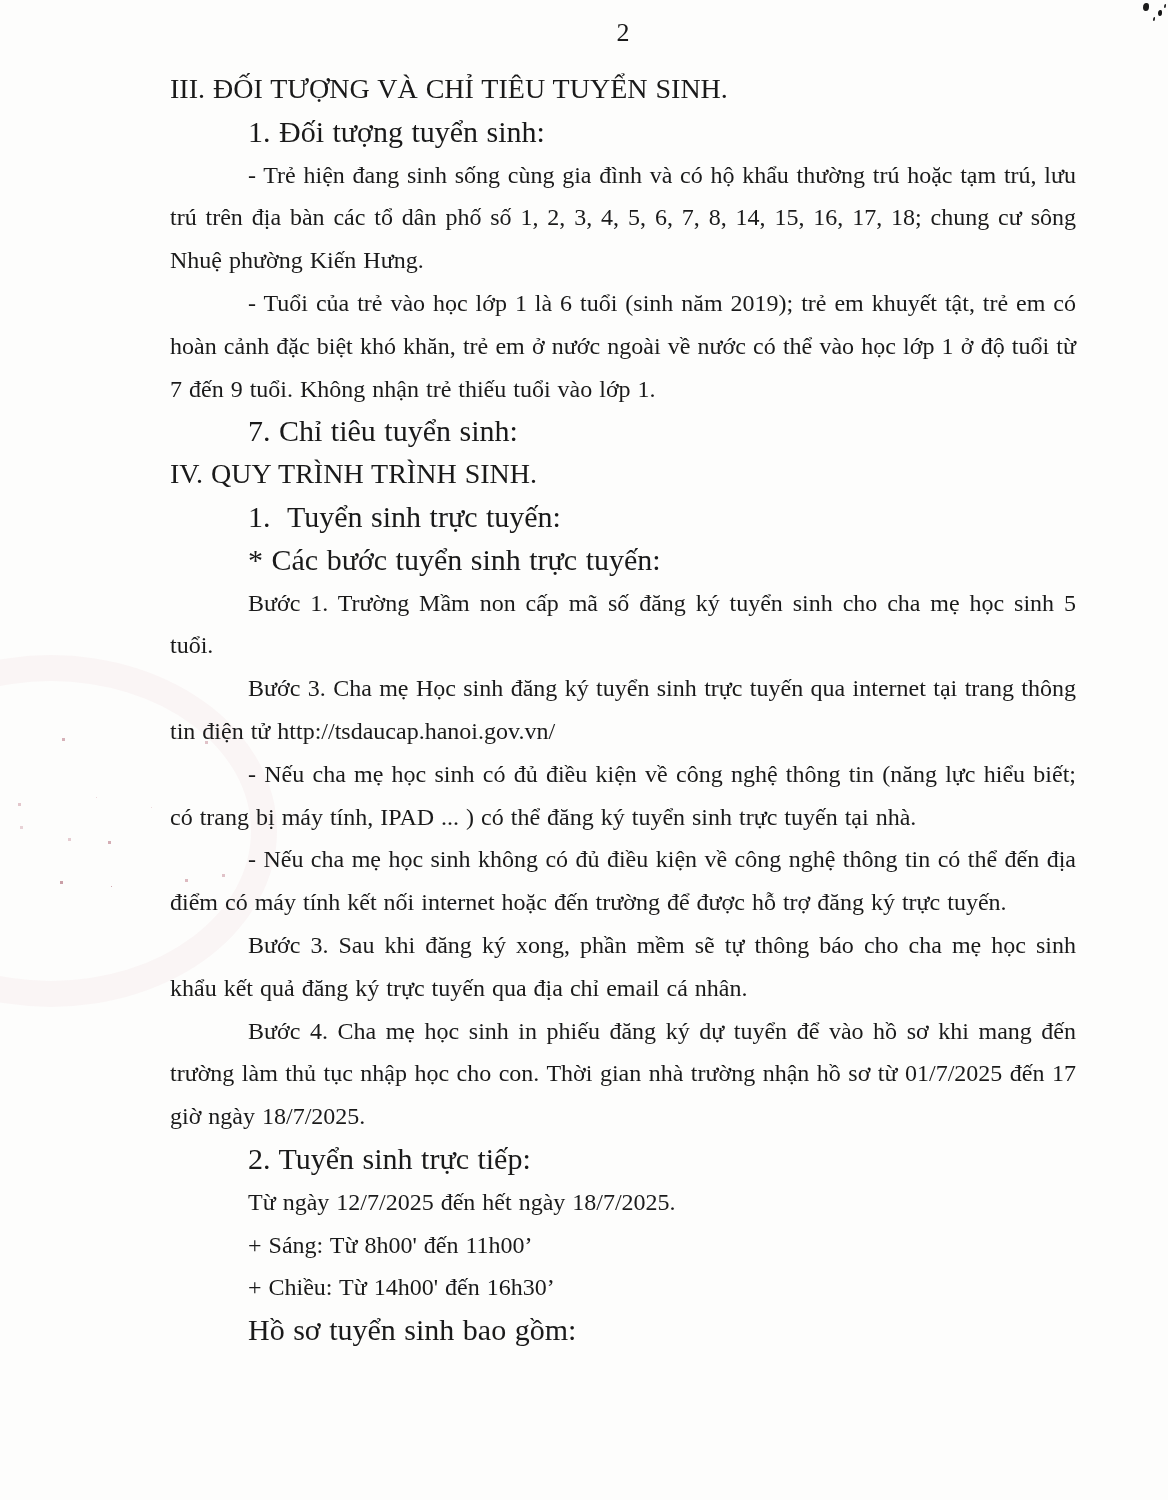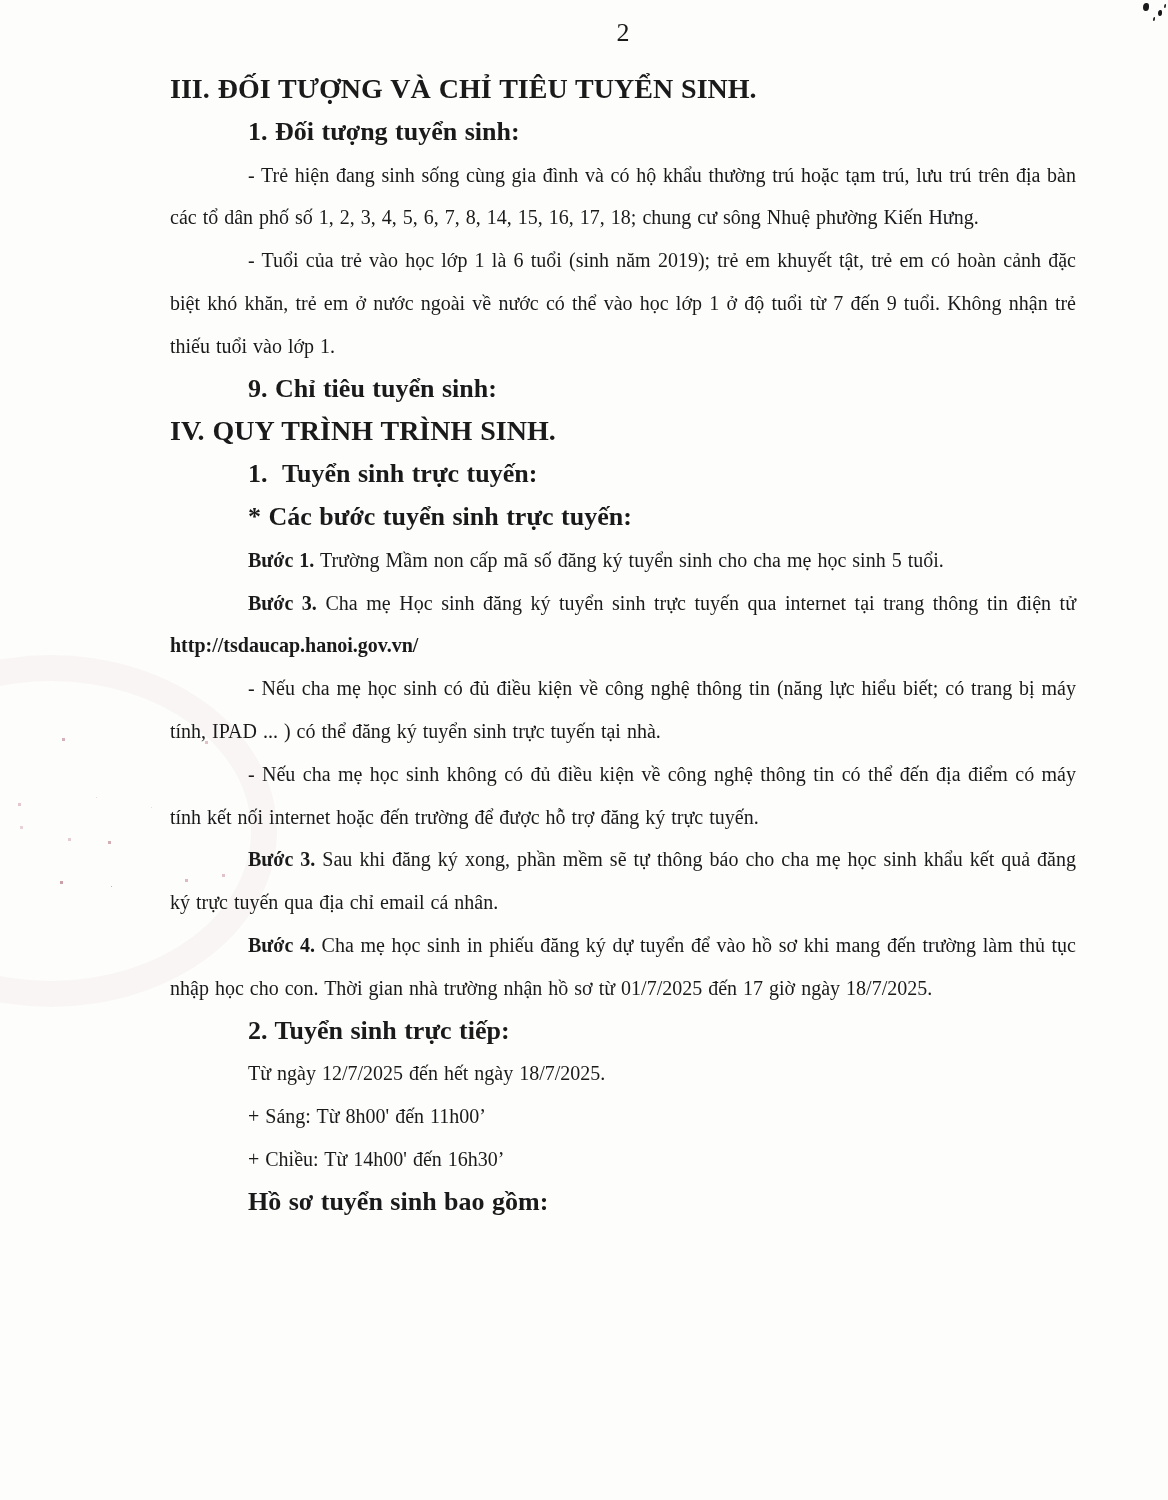--- a/index.html
+++ b/index.html
@@ -20,28 +20,28 @@
   }
   .pagenum {
     text-align: center;
     font-size: 26px;
     line-height: 42px;
     margin: 0 0 14px 0;
   }
   p.line {
     margin: 0;
     text-align: justify;
-    font-size: 20px;
+    font-size: 24px;
     line-height: 42.8px;
     word-spacing: 1px;
   }
   p.ind { text-indent: 78px; }
   p.sz-section { font-size: 28px; }
-  p.sz-sub { font-size: 26px; }
-  .b { font-weight: 700; }
+  p.sz-sub { font-size: 30px; }
+  .b { font-weight: 400; }
   
   .stamp {
     position: absolute;
     left: -175px;
     top: 655px;
     width: 400px;
     height: 300px;
     border: 26px solid rgba(190, 95, 115, 0.05);
     border-radius: 50%;
     pointer-events: none;
@@ -87,21 +87,21 @@
   <div class="stamp"></div>
   <div class="stamp-dots"></div>
   <div class="ink"></div>
   <div class="content">
     <div class="pagenum">2</div>
 
   <p class="line sz-section"><span class="b">III. ĐỐI TƯỢNG VÀ CHỈ TIÊU TUYỂN SINH.</span></p>
       <p class="line ind sz-sub"><span class="b">1. Đối tượng tuyển sinh:</span></p>
       <p class="line ind"><span>- Trẻ hiện đang sinh sống cùng gia đình và có hộ khẩu thường trú hoặc tạm trú, lưu trú trên địa bàn các tổ dân phố số 1, 2, 3, 4, 5, 6, 7, 8, 14, 15, 16, 17, 18; chung cư sông Nhuệ phường Kiến Hưng.</span></p>
       <p class="line ind"><span>- Tuổi của trẻ vào học lớp 1 là 6 tuổi (sinh năm 2019); trẻ em khuyết tật, trẻ em có hoàn cảnh đặc biệt khó khăn, trẻ em ở nước ngoài về nước có thể vào học lớp 1 ở độ tuổi từ 7 đến 9 tuổi. Không nhận trẻ thiếu tuổi vào lớp 1.</span></p>
-      <p class="line ind sz-sub"><span class="b">9. Chỉ tiêu tuyển sinh:</span></p>
+      <p class="line ind sz-sub"><span class="b">7. Chỉ tiêu tuyển sinh:</span></p>
       <p class="line sz-section"><span class="b">IV. QUY TRÌNH TRÌNH SINH.</span></p>
       <p class="line ind sz-sub"><span class="b">1.&nbsp; Tuyển sinh trực tuyến:</span></p>
       <p class="line ind sz-sub"><span class="b">* Các bước tuyển sinh trực tuyến:</span></p>
       <p class="line ind"><span class="b">Bước 1.</span><span> Trường Mầm non cấp mã số đăng ký tuyển sinh cho cha mẹ học sinh 5 tuổi.</span></p>
       <p class="line ind"><span class="b">Bước 3.</span><span> Cha mẹ Học sinh đăng ký tuyển sinh trực tuyến qua internet tại trang thông tin điện tử </span><span class="b">http://tsdaucap.hanoi.gov.vn/</span></p>
       <p class="line ind"><span>- Nếu cha mẹ học sinh có đủ điều kiện về công nghệ thông tin (năng lực hiểu biết; có trang bị máy tính, IPAD ... ) có thể đăng ký tuyển sinh trực tuyến tại nhà.</span></p>
       <p class="line ind"><span>- Nếu cha mẹ học sinh không có đủ điều kiện về công nghệ thông tin có thể đến địa điểm có máy tính kết nối internet hoặc đến trường để được hỗ trợ đăng ký trực tuyến.</span></p>
       <p class="line ind"><span class="b">Bước 3.</span><span> Sau khi đăng ký xong, phần mềm sẽ tự thông báo cho cha mẹ học sinh khẩu kết quả đăng ký trực tuyến qua địa chỉ email cá nhân.</span></p>
       <p class="line ind"><span class="b">Bước 4.</span><span> Cha mẹ học sinh in phiếu đăng ký dự tuyển để vào hồ sơ khi mang đến trường làm thủ tục nhập học cho con. Thời gian nhà trường nhận hồ sơ từ 01/7/2025 đến 17 giờ ngày 18/7/2025.</span></p>
       <p class="line ind sz-sub"><span class="b">2. Tuyển sinh trực tiếp:</span></p>

